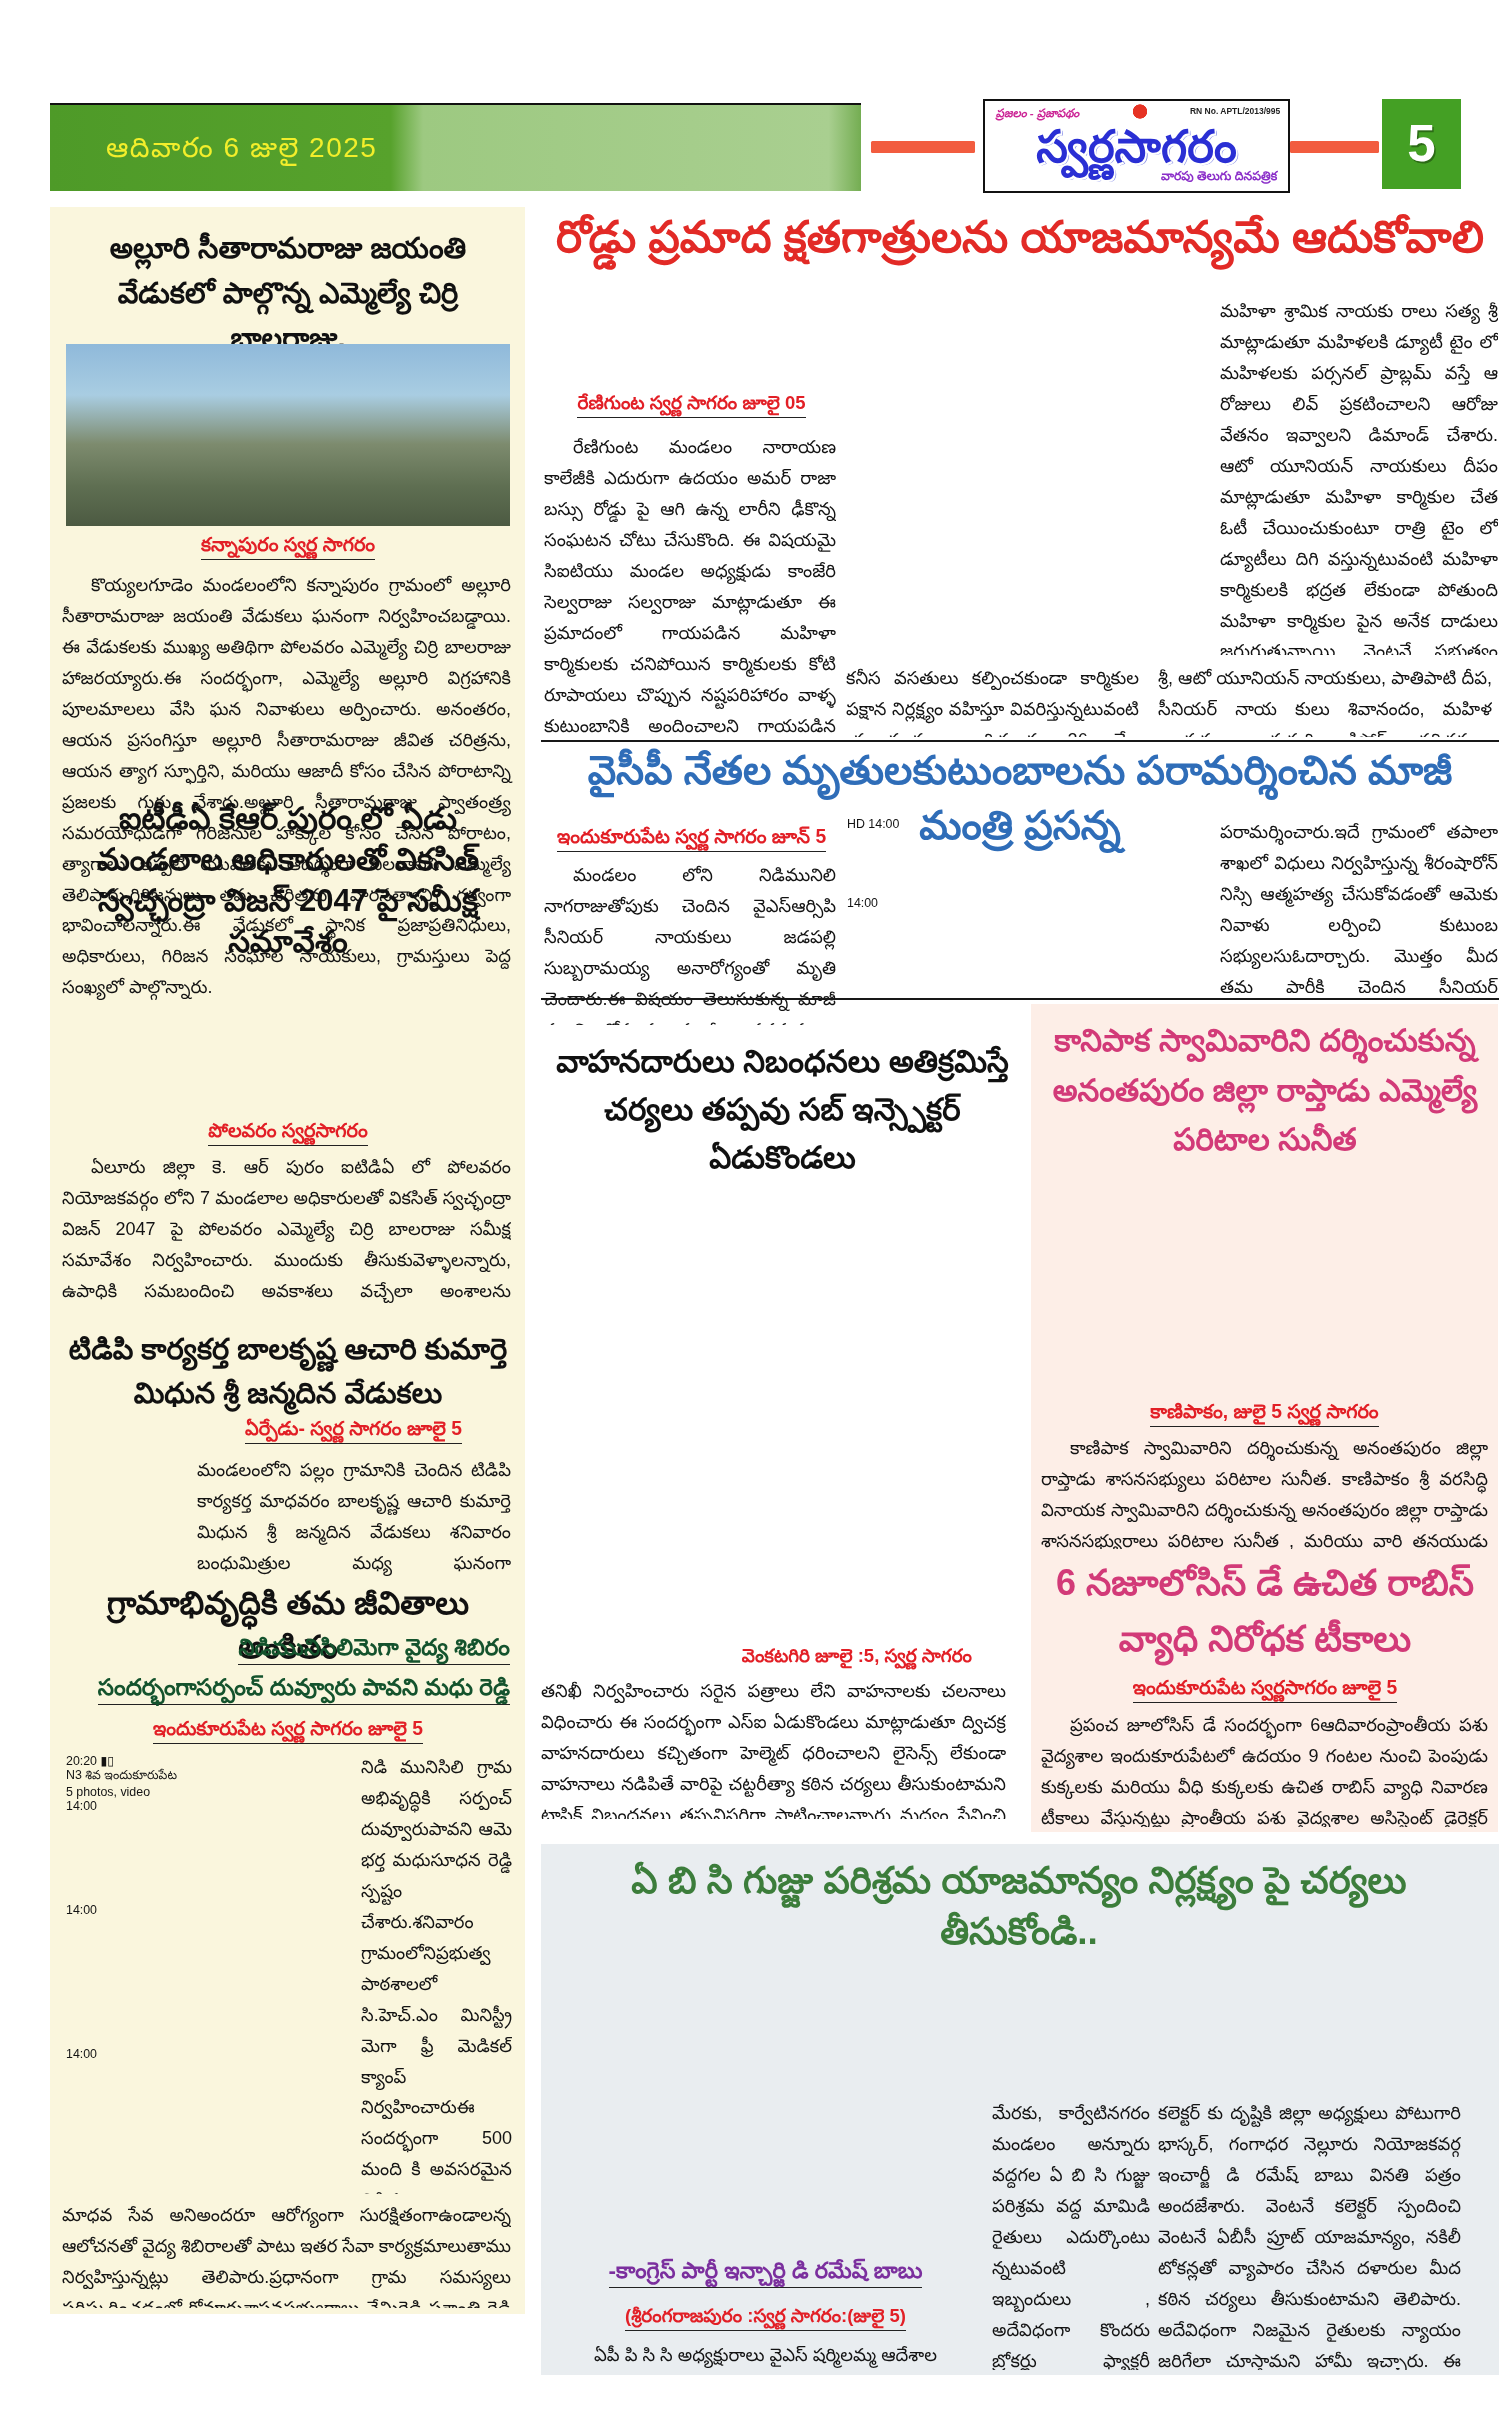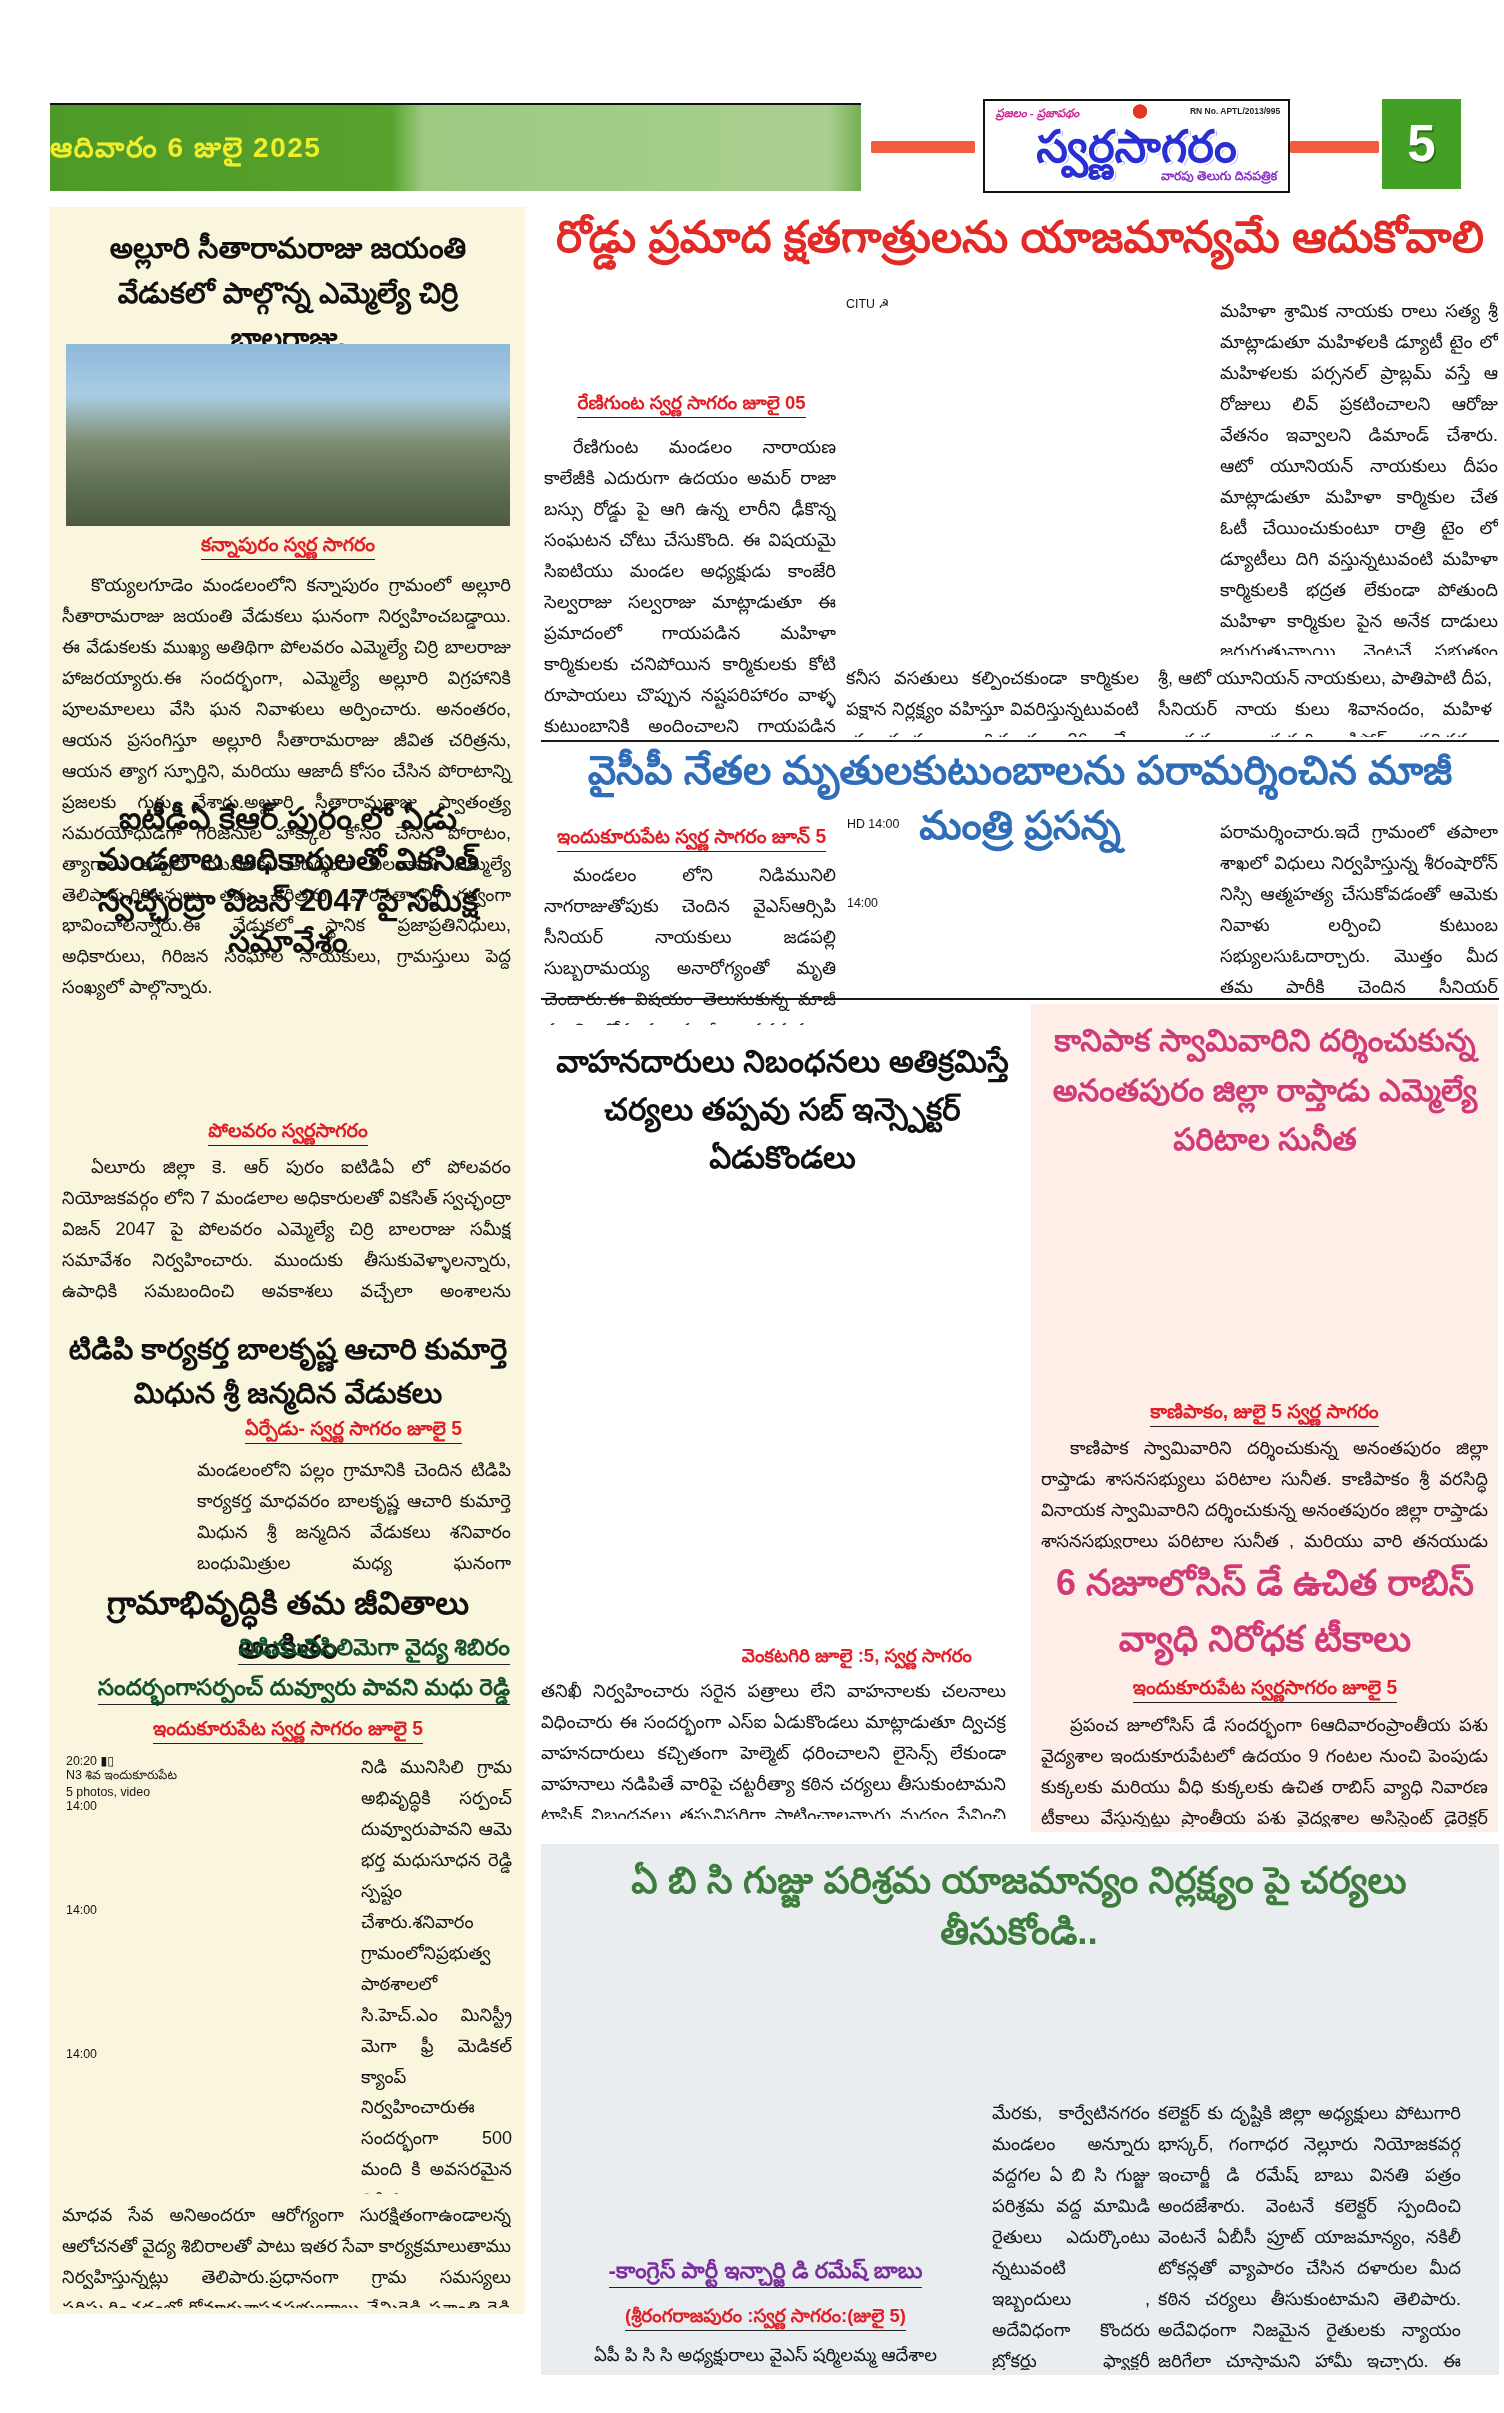--- a/index.html
+++ b/index.html
@@ -2,21 +2,21 @@
 <html style="font-size:12.4px"><head>
 <meta charset="utf-8">
 <style>
   html,body{margin:0;padding:0;background:#ffffff;}
   #page{position:relative;width:1504px;height:2413px;background:#ffffff;overflow:hidden;
         font-family:"Liberation Sans",sans-serif;color:#131313;}
   .abs{position:absolute;}
   
   .datebar{background:linear-gradient(90deg,#4e9a28 0%,#57a22c 42%,#9dc981 46%,#a9cf90 96%,#74ad52 100%);
            border-top:2.3px solid #111;}
-  .datetext{color:#f2ee2b;font-weight:bold;font-size:28px;letter-spacing:1.5px;line-height:86px;}
+  .datetext{color:#f2ee2b;font-weight:normal;font-size:28px;letter-spacing:1.5px;line-height:86px;padding-left:56px;}
   .dash{background:#f25c3f;height:12.4px;border-radius:1.5px;}
   .logobox{background:#fff;border:2.3px solid #111;}
   .logo-top{position:absolute;top:4.6px;left:10.8px;color:#cc2596;font-size:11.6px;font-weight:bold;font-style:italic;}
   .logo-splash{position:absolute;top:3.1px;left:145px;width:20px;height:15.4px;border-radius:50%;
                background:radial-gradient(circle,#e63324 0%,#e63324 55%,transparent 60%);}
   .logo-rni{position:absolute;top:5.4px;right:7.7px;color:#222;font-size:8.5px;font-weight:bold;}
   .logo-title{position:absolute;top:20px;left:0;width:100%;text-align:center;color:#2a2fd4;font-weight:bold;font-size:45px;
               text-shadow:-1.5px -1.5px 0 #fff,1.5px -1.5px 0 #fff,-1.5px 1.5px 0 #fff,1.5px 1.5px 0 #fff,2.3px 2.3px 0 #8890e8;}
   .logo-tag{position:absolute;bottom:4.6px;right:10.8px;color:#8b2fc9;font-size:12.4px;font-weight:bold;}
   .pagenum{background:#44a024;color:#fff;font-weight:bold;font-size:51px;text-align:center;line-height:90px;
@@ -129,23 +129,20 @@
     <span class="stamp">14:00</span>
   </div>
   <div class="abs body" style="left:361px;top:1752px;width:151px;height:442px;overflow:hidden;">నిడి మునిసిలి గ్రామ అభివృద్ధికి సర్పంచ్ దువ్వూరుపావని ఆమె భర్త మధుసూధన రెడ్డి స్పష్టం చేశారు.శనివారం గ్రామంలోనిప్రభుత్వ పాఠశాలలో సి.హెచ్.ఎం మినిస్ట్రీ మెగా ఫ్రీ మెడికల్ క్యాంప్ నిర్వహించారుఈ సందర్భంగా 500 మంది కి అవసరమైన చికిత్సలు అందజేశారుఈ శిబిరానికి అవసరమైన వసతులు సర్పంచ్ దంపతులుఅ ందజేశారు500 మంది వివిధ రకాల వ్యాధులకు అవసరమైన చికిత్సలు వైద్యులుఅందించారుఈ సందర్భంగా మధు సూధనరెడ్డి మాట్లాడుతూమానవసేవే</div>
   <div class="abs body" style="left:62px;top:2200px;width:449px;height:108px;overflow:hidden;">మాధవ సేవ అనిఅందరూ ఆరోగ్యంగా సురక్షితంగాఉండాలన్న ఆలోచనతో వైద్య శిబిరాలతో పాటు ఇతర సేవా కార్యక్రమాలుతాము నిర్వహిస్తున్నట్లు తెలిపారు.ప్రధానంగా గ్రామ సమస్యలు పరిష్కరించడంలో కోవూరుశాసనసభ్యురాలు వేమిరెడ్డి ప్రశాంతి రెడ్డి నెల్లూరు పార్లమెంటు సభ్యులు వేమిరెడ్డి ప్రభాకర్ రెడ్డి సంపూర్ణ సహకారంతో ముందుకు పోతున్నట్లు తెలిపారు.మెడికల్ క్యాంప్ నిర్వహకులను సర్పంచ్ దంపతులు ఘనంగా సన్మానించారు వారి సేవలను కొనియాడారు.ఈ శిబిరంలో డాక్టర్ రెవరెండ్ షిబాలి వింగ్ స్టన్ మేరీ అన్ని శోభ వాలే తోపాటు వైద్యులుడాక్టర్ మంజులమ్మ డాక్టర్ తులసిరామ్ వి ఎం సి గ్ధడాక్టర్జెజయరాం స్థానిక నేతలు గ్రామస్తులు వైద్య సిబ్బంది పాల్గొన్నారు.సేవా కార్యక్రమాలలో తన వంతు కృషి చేస్తున్న సర్పంచ్ దంపతులను గ్రామస్తులు కొనియాడుతున్నారు</div>
 
   <div class="abs headline h-red" style="left:541px;top:212px;width:958px;font-size:44px;">రోడ్డు ప్రమాద క్షతగాత్రులను యాజమాన్యమే ఆదుకోవాలి</div>
 
   <div class="abs dateline" style="left:548px;top:392px;width:287px;font-size:18.5px;"><span class="uline">రేణిగుంట స్వర్ణ సాగరం జూలై 05</span></div>
   <div class="abs body indent" style="left:544px;top:432px;width:292px;height:303px;overflow:hidden;">రేణిగుంట మండలం నారాయణ కాలేజీకి ఎదురుగా ఉదయం అమర్ రాజా బస్సు రోడ్డు పై ఆగి ఉన్న లారీని ఢీకొన్న సంఘటన చోటు చేసుకొంది. ఈ విషయమై సిఐటియు మండల అధ్యక్షుడు కాంజేరి సెల్వరాజు సల్వరాజు మాట్లాడుతూ ఈ ప్రమాదంలో గాయపడిన మహిళా కార్మికులకు చనిపోయిన కార్మికులకు కోటి రూపాయలు చొప్పున నష్టపరిహారం వాళ్ళ కుటుంబానికి అందించాలని గాయపడిన వారికి 50 లక్షల రూపాయలు బాధ్యులకు ఇవ్వాలని వైద్య ఖర్చులు అమర్ రాజా కంపెనీ భరించాలని డిమాండ్ చేశారు ఈ ప్రమాదానికి కారణమైన యాజమాన్యం నిర్లక్ష్యం డ్రైవర్ల పై ఒత్తిడి ఎనిమిది గంటల పని దినాన్ని అమలు చేయకుండా అమర్ రాజా కంపెనీ 12 గంటలకు పనితనాన్ని అమలు చేస్తుంది కార్మికులకు డ్రైవర్లకు నిద్ర లేకుండా ఇబ్బందుల పాలవుతున్నారు. ఈ కారణాలవల్ల ఈ ప్రమాదాన్ని జరిగిందని తెలియజేశారు బిల్డింగ్ వర్కర్స్ మండల ఉపాధ్యక్షుడు రాజశేఖర్ మాట్లాడుతూ కార్మికులకి</div>
 
-  <div class="photo ph-citu" style="left:846px;top:296px;width:368px;height:185px;">
-    <div class="ph-flag"><span>CITU</span>&nbsp;☭</div>
-  </div>
   <div class="photo ph-bus" style="left:846px;top:487px;width:182px;height:168px;"></div>
   <div class="photo ph-bus" style="left:1032px;top:487px;width:182px;height:168px;"></div>
   <div class="abs body" style="left:846px;top:663px;width:293px;height:74px;overflow:hidden;">కనీస వసతులు కల్పించకుండా కార్మికుల పక్షాన నిర్లక్ష్యం వహిస్తూ వివరిస్తున్నటువంటి యాజమాన్యం కార్మికులకు 26 వేల రూపాయలు కనీస వేతనం ఇవ్వాలని డిమాండ్ చేశారు</div>
   <div class="abs body" style="left:1158px;top:663px;width:334px;height:74px;overflow:hidden;">శ్రీ, ఆటో యూనియన్ నాయకులు, పాతిపాటి దీప, సీనియర్ నాయ కులు శివానందం, మహిళ నాయకులు, ఈశ్వరి, కిషోర్ తదితరులు పాల్గొన్నారు.</div>
 
   <div class="abs body" style="left:1220px;top:296px;width:278px;height:359px;overflow:hidden;">మహిళా శ్రామిక నాయకు రాలు సత్య శ్రీ మాట్లాడుతూ మహిళలకి డ్యూటీ టైం లో మహిళలకు పర్సనల్ ప్రాబ్లమ్ వస్తే ఆ రోజులు లివ్ ప్రకటించాలని ఆరోజు వేతనం ఇవ్వాలని డిమాండ్ చేశారు. ఆటో యూనియన్ నాయకులు దీపం మాట్లాడుతూ మహిళా కార్మికుల చేత ఓటీ చేయించుకుంటూ రాత్రి టైం లో డ్యూటీలు దిగి వస్తున్నటువంటి మహిళా కార్మికులకి భద్రత లేకుండా పోతుంది మహిళా కార్మికుల పైన అనేక దాడులు జరుగుతున్నాయి. వెంటనే ప్రభుత్వం చర్యలు తీసుకొని ఆయా కంపెనీ పనిచేస్తున్నటువంటి మహిళా కార్మికు లకు బస్సు సౌకర్యం కల్పించాలని డిమా ండ్ చేశారు ఈ కార్యక్రమంలో సిఐటియు అధ్య క్షులు, కాంజేరి సెల్వరాజు, బిల్డింగ్ వర్కర్స్ యూనియన్ మండల ఉపాధ్యక్షుడు, పండ్ల రాజశేఖర్, శ్రామిక మహిళ నాయకులు, సత్య</div>
 
   <div class="abs rule" style="left:541px;top:740px;width:958px;"></div>
 
   <div class="abs headline h-blue" style="left:541px;top:748px;width:958px;font-size:40px;">వైసీపీ నేతల మృతులకుటుంబాలను పరామర్శించిన మాజీ మంత్రి ప్రసన్న</div>

